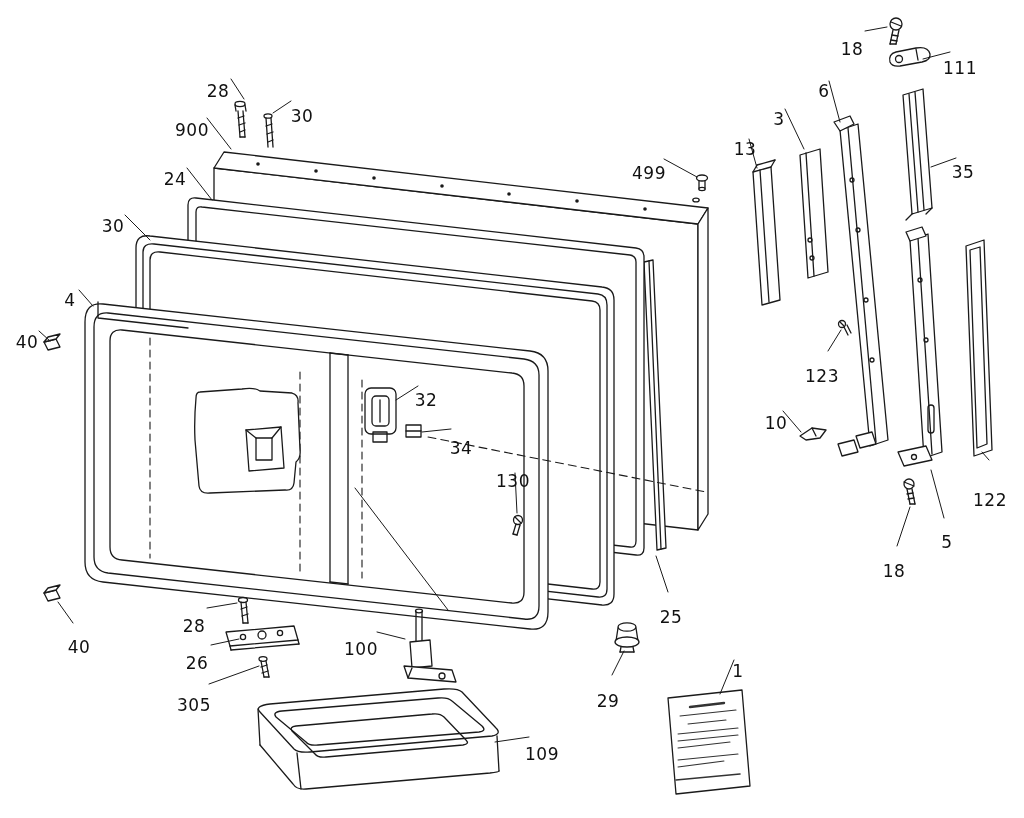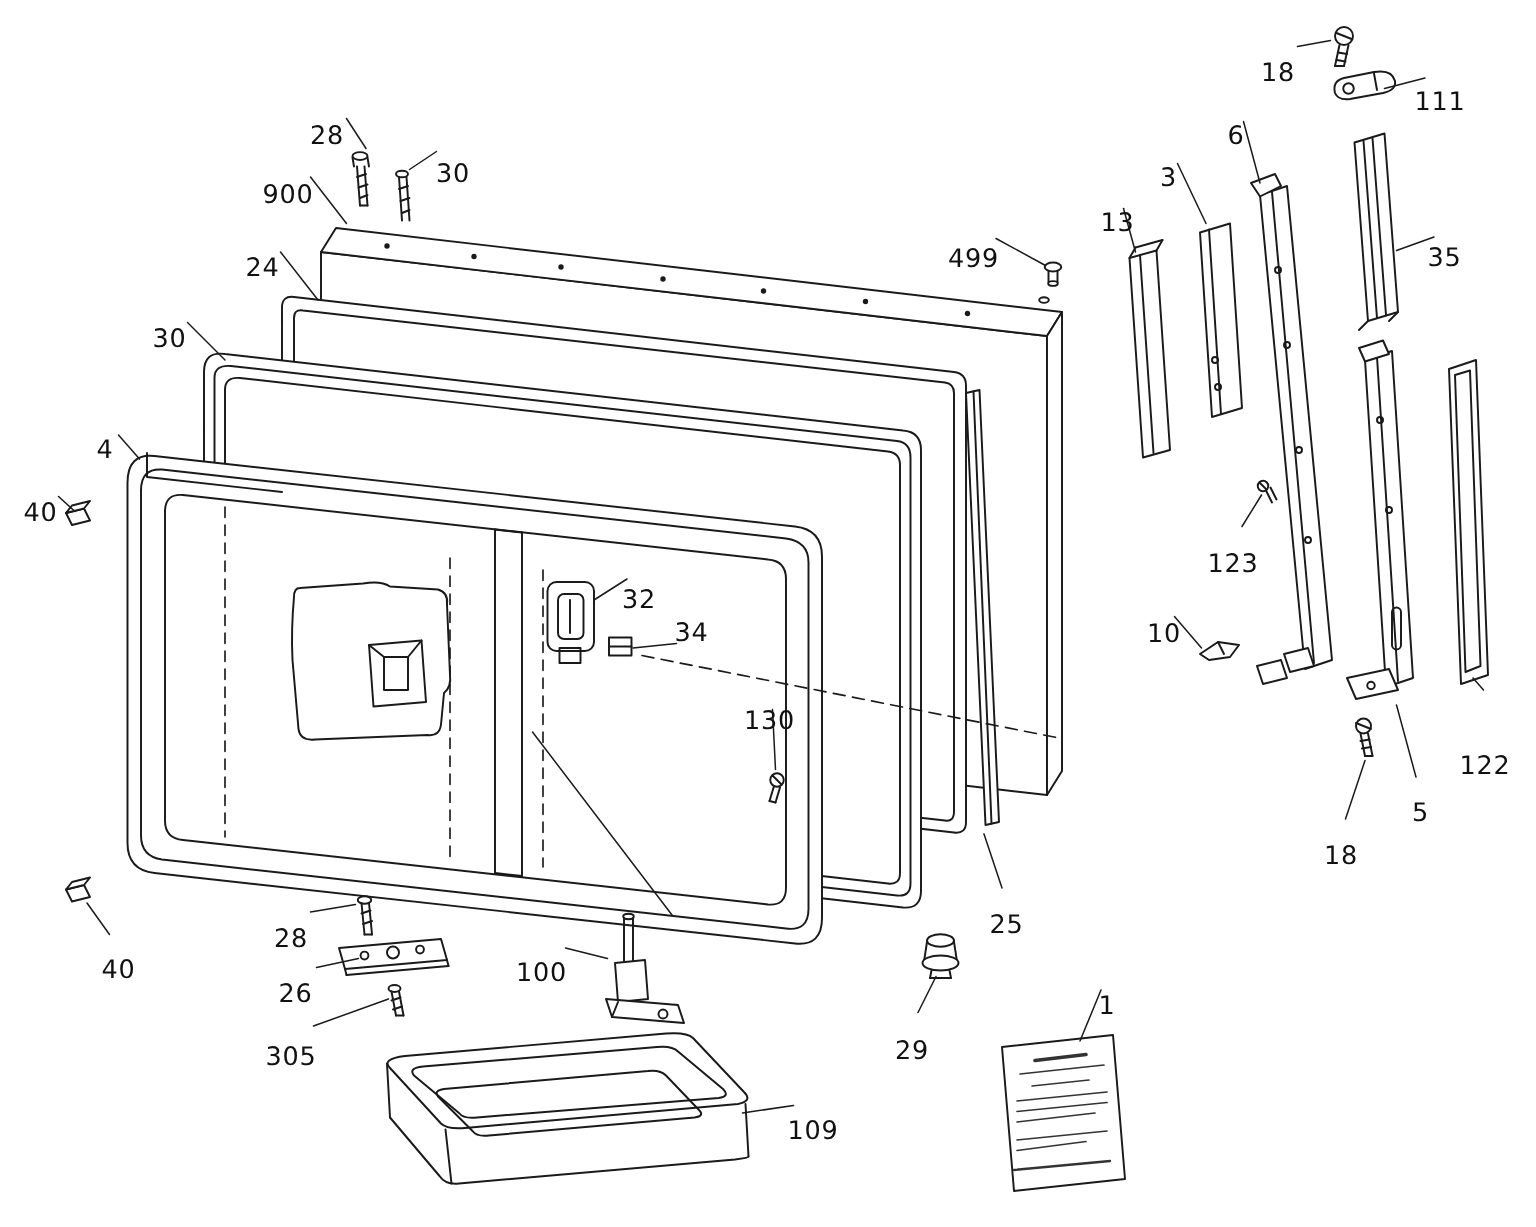--- a/index.html
+++ b/index.html
@@ -343,23 +343,23 @@
   <span class="label" style="left:649px;top:155px">499</span>
   <span class="label" style="left:852px;top:31px">18</span>
   <span class="label" style="left:960px;top:50px">111</span>
   <span class="label" style="left:824px;top:73px">6</span>
   <span class="label" style="left:779px;top:101px">3</span>
   <span class="label" style="left:745px;top:131px">13</span>
   <span class="label" style="left:963px;top:154px">35</span>
   <span class="label" style="left:822px;top:358px">123</span>
   <span class="label" style="left:776px;top:405px">10</span>
   <span class="label" style="left:426px;top:382px">32</span>
-  <span class="label" style="left:461px;top:404px">34</span>
+  <span class="label" style="left:461px;top:430px">34</span>
   <span class="label" style="left:513px;top:463px">130</span>
-  <span class="label" style="left:990px;top:493px">122</span>
+  <span class="label" style="left:990px;top:482px">122</span>
   <span class="label" style="left:947px;top:524px">5</span>
   <span class="label" style="left:894px;top:553px">18</span>
   <span class="label" style="left:671px;top:599px">25</span>
   <span class="label" style="left:608px;top:683px">29</span>
   <span class="label" style="left:79px;top:629px">40</span>
   <span class="label" style="left:194px;top:608px">28</span>
   <span class="label" style="left:197px;top:645px">26</span>
   <span class="label" style="left:194px;top:687px">305</span>
   <span class="label" style="left:361px;top:631px">100</span>
   <span class="label" style="left:542px;top:736px">109</span>

